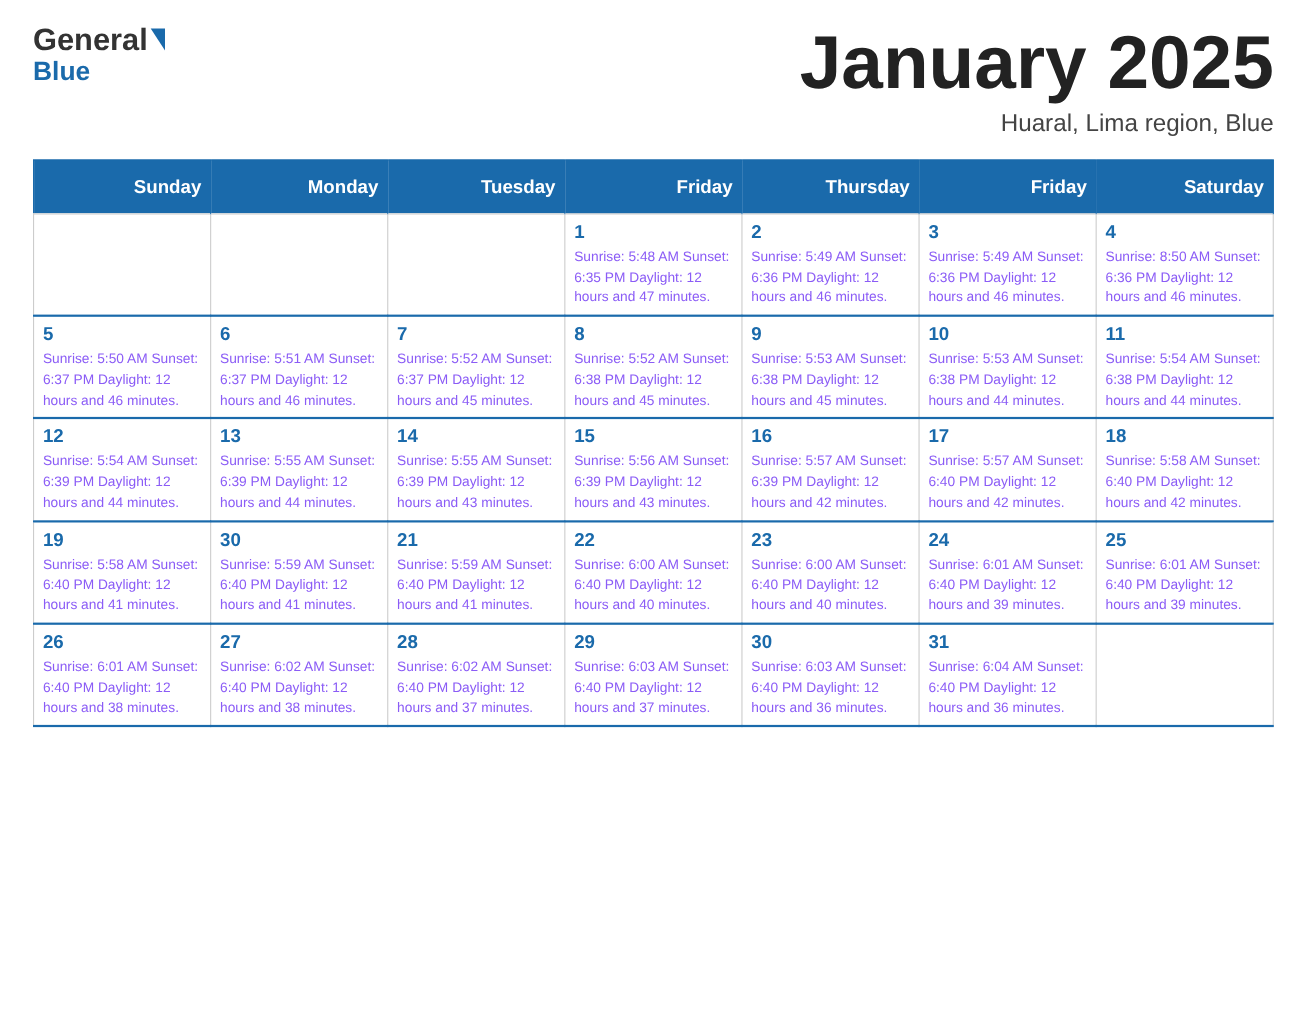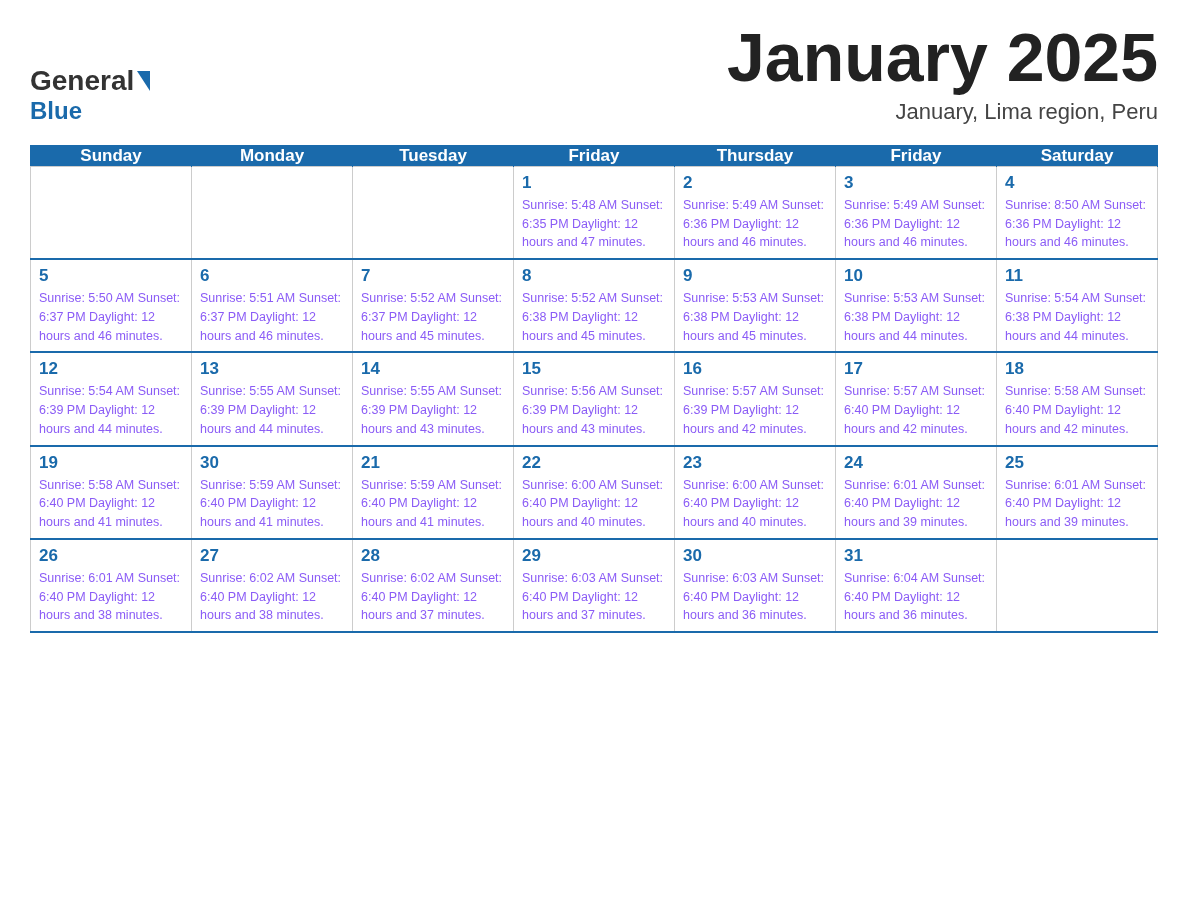--- a/index.html
+++ b/index.html
@@ -6,21 +6,21 @@
     body {
       font-family: Arial, sans-serif;
       background: #fff;
       width: 1188px;
       min-height: 918px;
       padding: 20px 30px;
     }
     .header {
       display: flex;
       justify-content: space-between;
-      align-items: flex-end;
+      align-items: flex-start;
       margin-bottom: 20px;
       gap: 23px;
     }
     .title-section {
       text-align: right;
     }
     .title-section h1 {
       font-size: 68px;
       font-weight: bold;
       color: #222;
@@ -35,22 +35,22 @@
     .calendar {
       width: 100%;
       border-collapse: collapse;
       border: 1px solid #1a6aab;
     }
     .calendar thead tr th {
       background-color: #1a6aab;
       color: #fff;
       font-size: 17px;
       font-weight: bold;
-      padding: 0 8px;
-      text-align: center;
+      padding: 14px 8px;
+      text-align: right;
       border-right: 1px solid #1a6aab;
     }
     .calendar tbody tr td {
       vertical-align: top;
       padding: 6px 8px;
       border: 1px solid #ccc;
       width: 14.28%;
       min-height: 90px;
       font-size: 13px;
       color: #222;
@@ -101,21 +101,21 @@
     <div class="logo-row">
       <span style="font-size:28px;font-weight:bold;color:#333;">General</span>
       <span class="logo-triangle"></span>
     </div>
     <div>
       <span style="font-size:24px;font-weight:bold;color:#1a6aab;">Blue</span>
     </div>
   </div>
   <div class="title-section">
     <h1>January 2025</h1>
-    <h2>January, Lima region, Peru</h2>
+    <h2>Huaral, Lima region, Blue</h2>
   </div>
 </div>
 
 <table class="calendar">
   <thead>
     <tr>
     <th>Sunday</th>
         <th>Monday</th>
         <th>Tuesday</th>
         <th>Friday</th>

